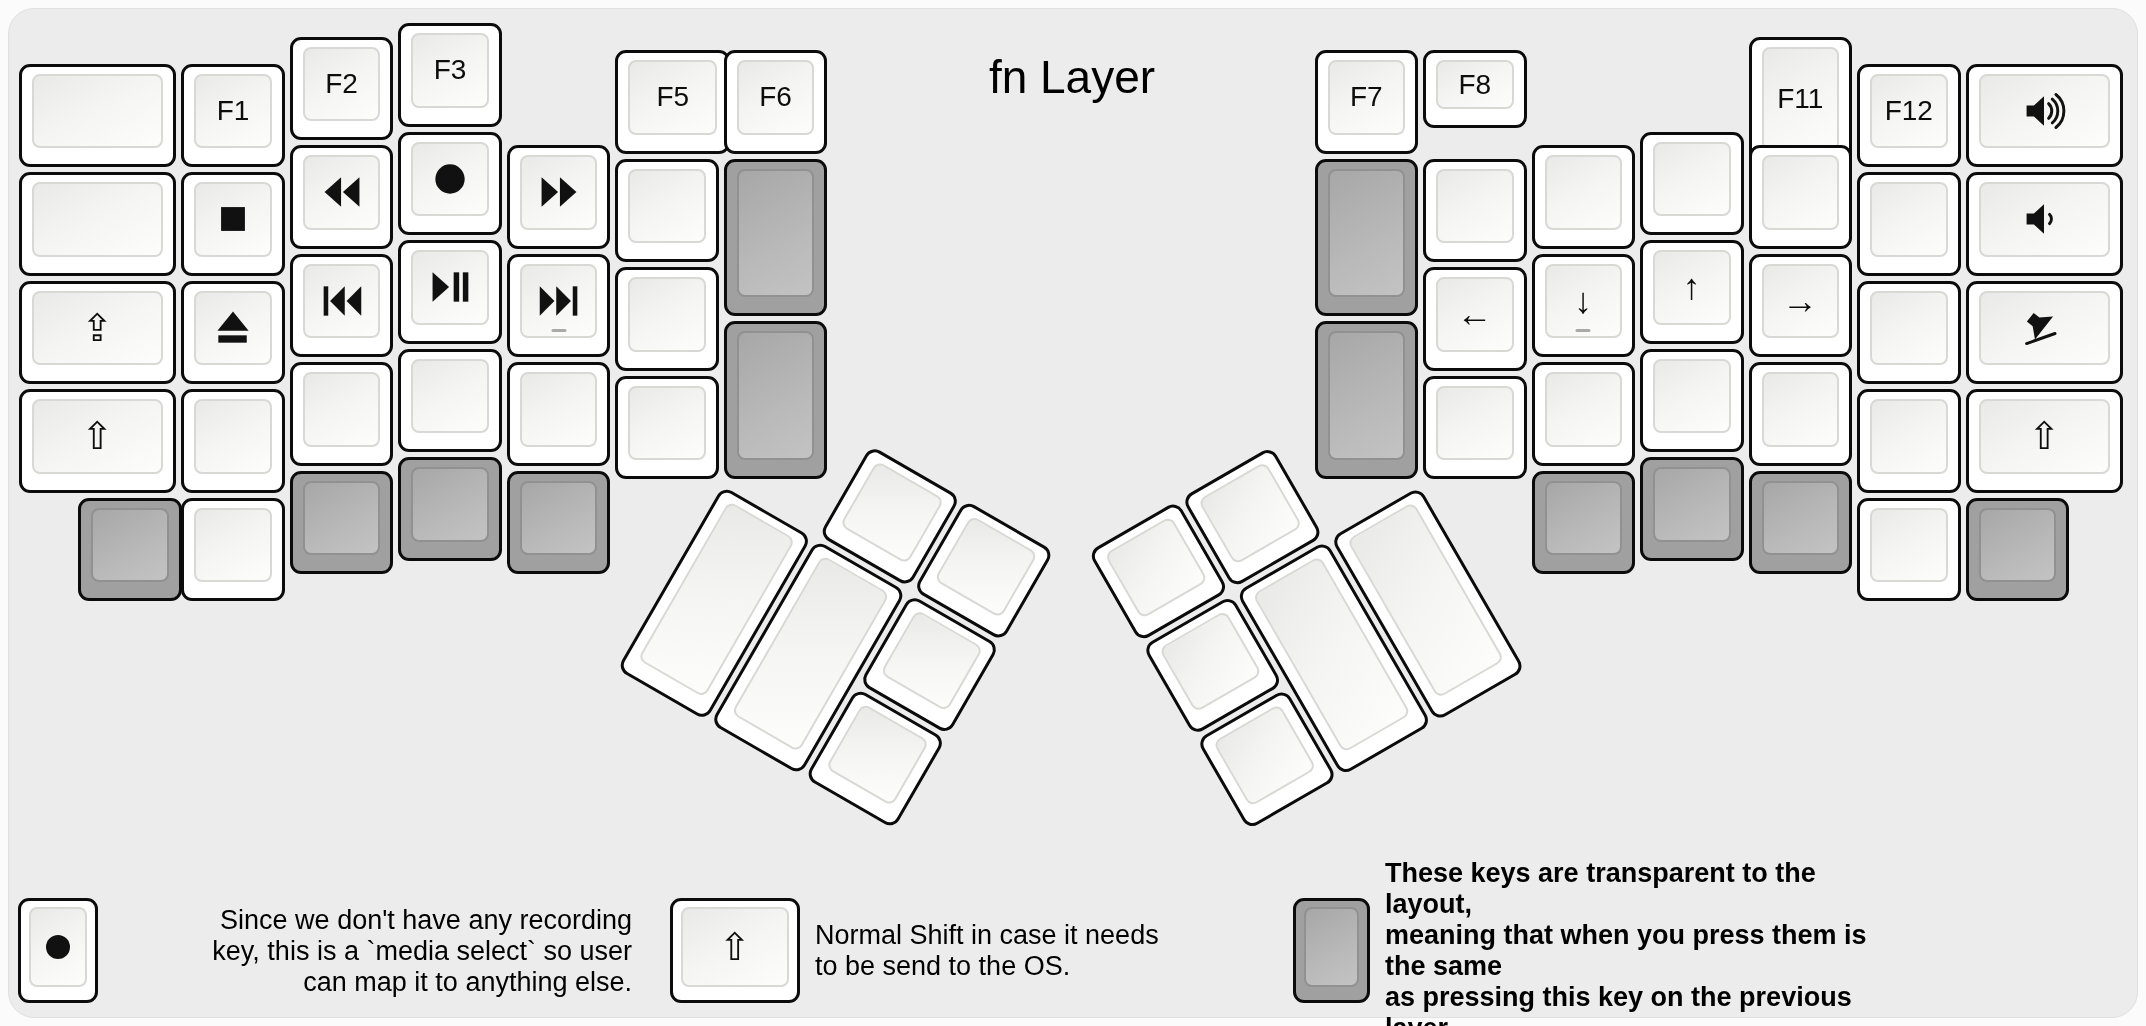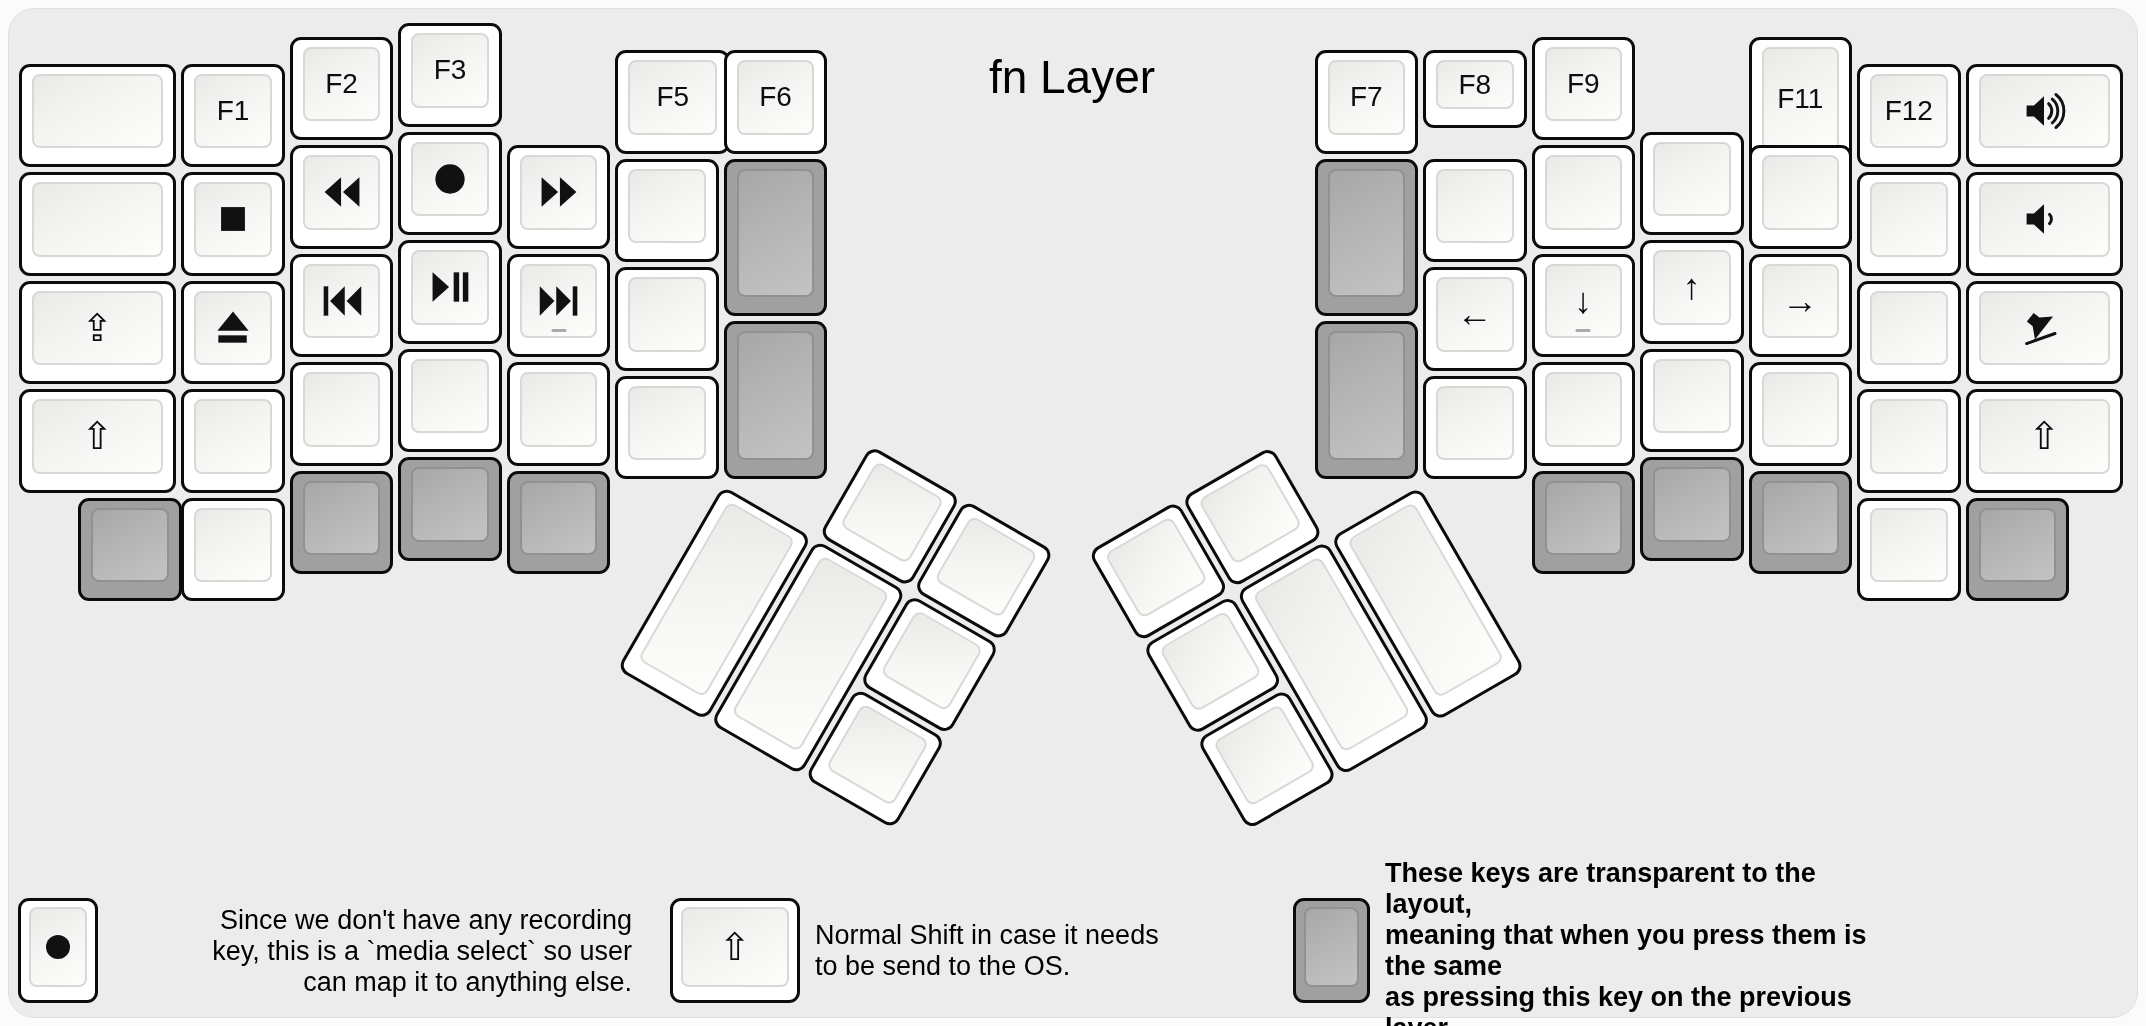--- a/index.html
+++ b/index.html
@@ -256,25 +256,20 @@
     <div class="key" style="left: 1423px; top: 158.625px; width: 103.5px; height: 103.5px;">
       <div class="cap"></div>
     </div>
     <div class="key" style="left: 1423px; top: 267.125px; width: 103.5px; height: 103.5px;">
       <div class="cap">
         <span class="klabel arrow">←</span>
       </div>
     </div>
     <div class="key" style="left: 1423px; top: 375.625px; width: 103.5px; height: 103.5px;">
       <div class="cap"></div>
-    </div>
-    <div class="key" style="left: 1531.5px; top: 36.5625px; width: 103.5px; height: 103.5px;">
-      <div class="cap">
-        <span class="klabel">F9</span>
-      </div>
     </div>
     <div class="key" style="left: 1531.5px; top: 145.062px; width: 103.5px; height: 103.5px;">
       <div class="cap"></div>
     </div>
     <div class="key" style="left: 1531.5px; top: 253.562px; width: 103.5px; height: 103.5px;">
       <div class="cap">
         <span class="klabel arrow">↓</span>
       </div>
       <div class="sub"></div>
     </div>

